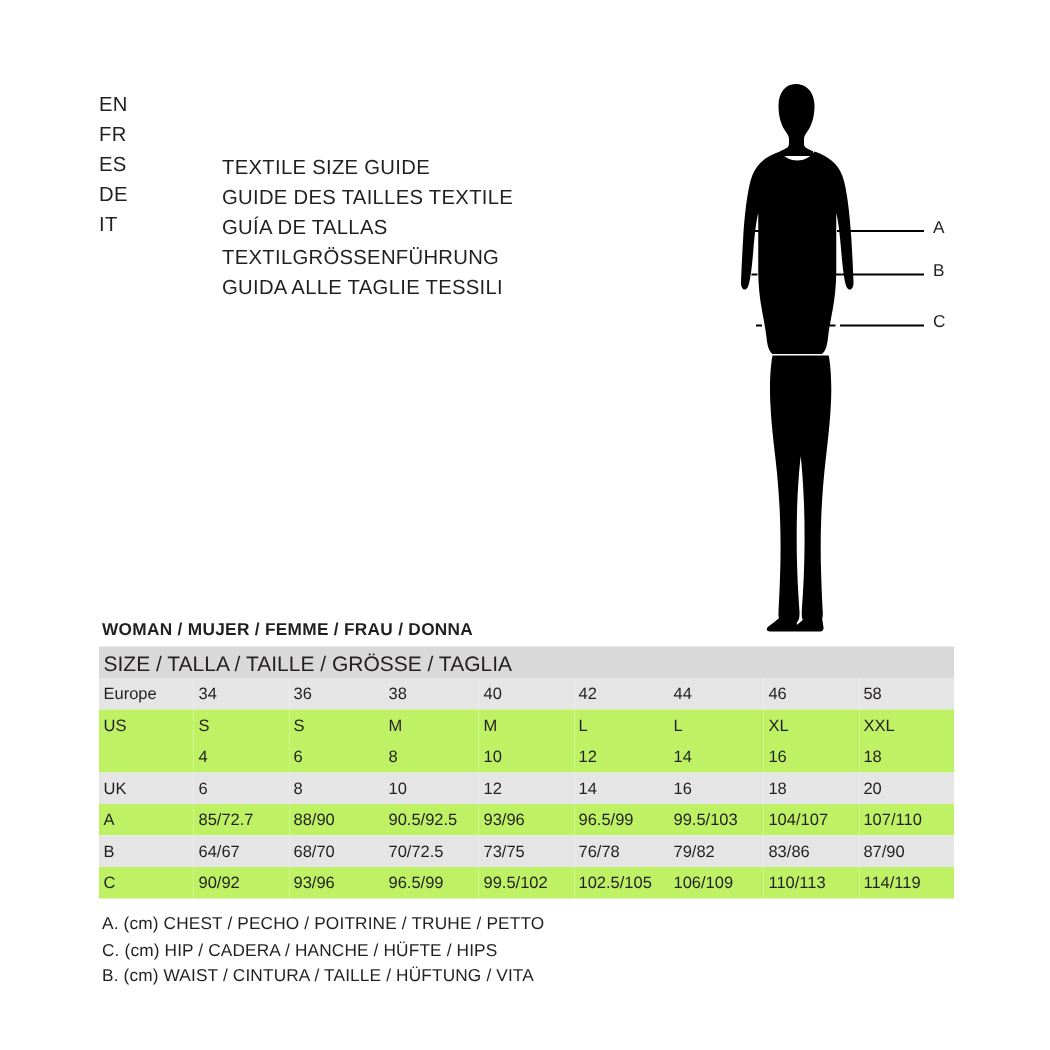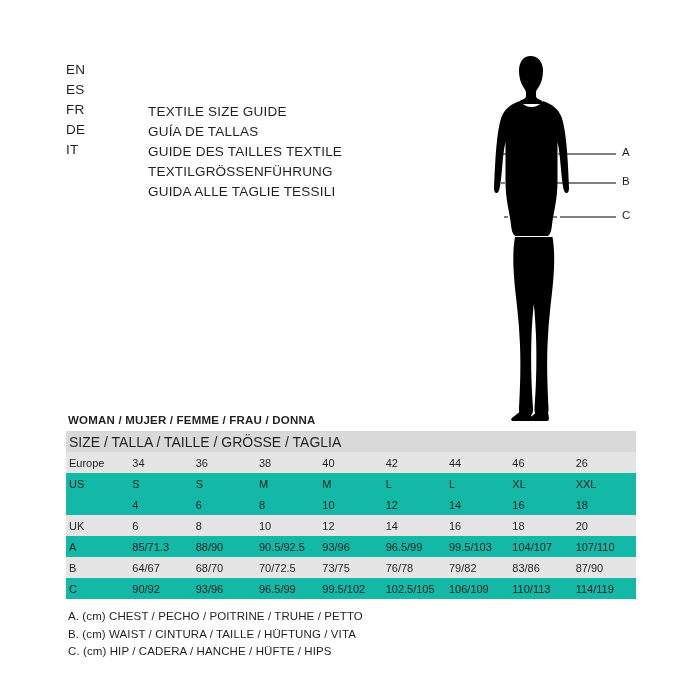--- a/index.html
+++ b/index.html
@@ -92,21 +92,21 @@
     height: 17px;
     vertical-align: middle;
     white-space: nowrap;
   }
   .row-header td {
     background: #d9d9d9;
     font-weight: bold;
     font-size: 14px;
   }
   .row-shaded td {
-    background: #14b8a6;
+    background: #bef264;
   }
   .row-plain td {
     background: #e5e5e5;
   }
   .col-label {
     width: 98px;
   }
   .col-val {
     width: 67px;
   }
@@ -130,26 +130,26 @@
 <body>
 
 <div class="page">
 
   <div class="lang-block">
     <div class="lang-row">
       <span class="lang-code">EN</span>
       <span class="lang-text">TEXTILE SIZE GUIDE</span>
     </div>
     <div class="lang-row">
+      <span class="lang-code">FR</span>
+      <span class="lang-text">GUIDE DES TAILLES TEXTILE</span>
+    </div>
+    <div class="lang-row">
       <span class="lang-code">ES</span>
       <span class="lang-text">GUÍA DE TALLAS</span>
-    </div>
-    <div class="lang-row">
-      <span class="lang-code">FR</span>
-      <span class="lang-text">GUIDE DES TAILLES TEXTILE</span>
     </div>
     <div class="lang-row">
       <span class="lang-code">DE</span>
       <span class="lang-text">TEXTILGRÖSSENFÜHRUNG</span>
     </div>
     <div class="lang-row">
       <span class="lang-code">IT</span>
       <span class="lang-text">GUIDA ALLE TAGLIE TESSILI</span>
     </div>
   </div>
@@ -192,21 +192,21 @@
 
         <tr class="row-plain">
           <td class="col-label">Europe</td>
           <td class="col-val">34</td>
           <td class="col-val">36</td>
           <td class="col-val">38</td>
           <td class="col-val">40</td>
           <td class="col-val">42</td>
           <td class="col-val">44</td>
           <td class="col-val">46</td>
-          <td class="col-val">26</td>
+          <td class="col-val">58</td>
         </tr>
 
         <tr class="row-shaded">
           <td class="col-label">US</td>
           <td class="col-val">S</td>
           <td class="col-val">S</td>
           <td class="col-val">M</td>
           <td class="col-val">M</td>
           <td class="col-val">L</td>
           <td class="col-val">L</td>
@@ -233,21 +233,21 @@
           <td class="col-val">10</td>
           <td class="col-val">12</td>
           <td class="col-val">14</td>
           <td class="col-val">16</td>
           <td class="col-val">18</td>
           <td class="col-val">20</td>
         </tr>
 
         <tr class="row-shaded">
           <td class="col-label">A</td>
-          <td class="col-val">85/71.3</td>
+          <td class="col-val">85/72.7</td>
           <td class="col-val">88/90</td>
           <td class="col-val">90.5/92.5</td>
           <td class="col-val">93/96</td>
           <td class="col-val">96.5/99</td>
           <td class="col-val">99.5/103</td>
           <td class="col-val">104/107</td>
           <td class="col-val">107/110</td>
         </tr>
 
         <tr class="row-plain">
@@ -272,17 +272,17 @@
           <td class="col-val">106/109</td>
           <td class="col-val">110/113</td>
           <td class="col-val">114/119</td>
         </tr>
       </tbody>
     </table>
   </div>
 
   <div class="footnotes">
     <div class="footnote">A. (cm) CHEST / PECHO / POITRINE / TRUHE / PETTO</div>
+    <div class="footnote">C. (cm) HIP / CADERA / HANCHE / HÜFTE / HIPS</div>
     <div class="footnote">B. (cm) WAIST / CINTURA / TAILLE / HÜFTUNG / VITA</div>
-    <div class="footnote">C. (cm) HIP / CADERA / HANCHE / HÜFTE / HIPS</div>
   </div>
 
 </div>
 
 </body></html>

